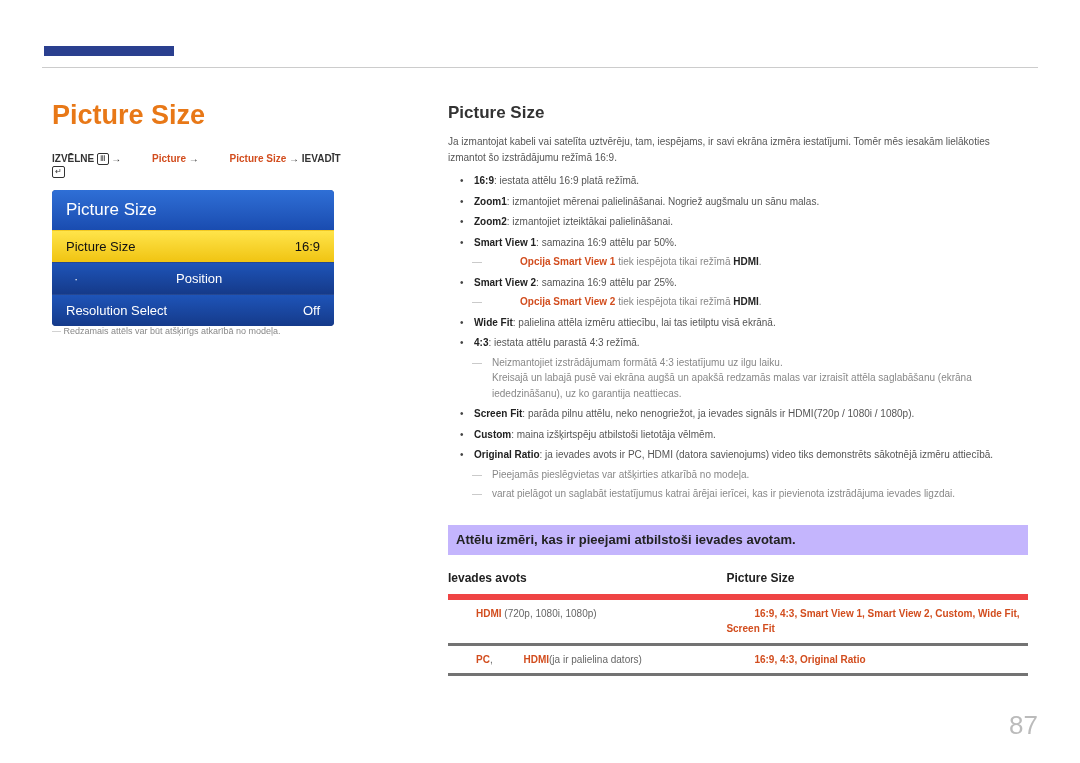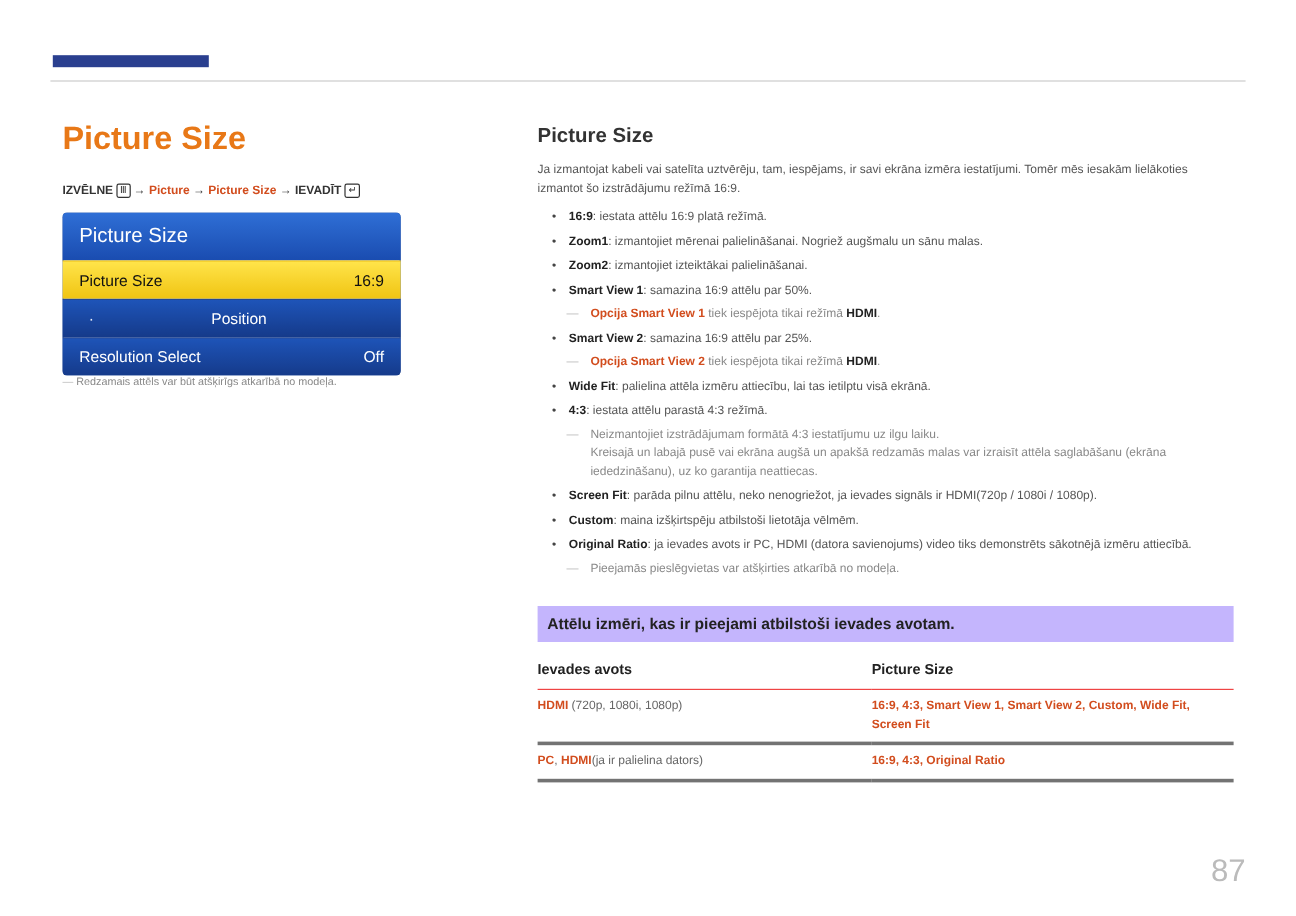--- a/index.html
+++ b/index.html
@@ -107,21 +107,21 @@
   .intro { margin-bottom: 8px; }
   ul.main { list-style: none; padding-left: 26px; }
   ul.main > li { position: relative; margin-bottom: 5px; }
   ul.main > li::before {
     content: "•";
     position: absolute;
     left: -14px;
     color: #444;
   }
   .b { font-weight: bold; color: #222; }
-  .hl { color: #d24d1e; font-weight: bold; }
+  .hl { color: #d24d1e; font-weight: bold; margin-left: 28px; }
   .note {
     position: relative;
     padding-left: 16px;
     margin: 4px 0 4px 2px;
     color: #888;
   }
   .note::before {
     content: "―";
     position: absolute;
     left: -4px;
@@ -140,21 +140,21 @@
   table.src {
     width: 100%;
     border-collapse: collapse;
     font-size: 10px;
   }
   table.src th {
     text-align: left;
     font-size: 12px;
     font-weight: bold;
     padding: 4px 4px 6px 0;
-    border-bottom: 1px solid #ef4444;
+    border-bottom: 6px solid #ef4444;
     color: #222;
   }
   table.src td {
     padding: 6px 4px 6px 0;
     border-bottom: 3px solid #737373;
     vertical-align: top;
   }
   table.src td .sub { color: #666; font-weight: normal; }
 
   .page-num {
@@ -224,20 +224,21 @@
     </li>
     <li><span class="b">Wide Fit</span><span>: palielina attēla izmēru attiecību, lai tas ietilptu visā ekrānā.</span></li>
     <li><span class="b">4:3</span><span>: iestata attēlu parastā 4:3 režīmā.</span>
       <div class="note" style="white-space:pre-line;">Neizmantojiet izstrādājumam formātā 4:3 iestatījumu uz ilgu laiku.
 Kreisajā un labajā pusē vai ekrāna augšā un apakšā redzamās malas var izraisīt attēla saglabāšanu (ekrāna iededzināšanu), uz ko garantija neattiecas.</div>
     </li>
     <li><span class="b">Screen Fit</span><span>: parāda pilnu attēlu, neko nenogriežot, ja ievades signāls ir HDMI(720p / 1080i / 1080p).</span></li>
     <li><span class="b">Custom</span><span>: maina izšķirtspēju atbilstoši lietotāja vēlmēm.</span></li>
     <li><span class="b">Original Ratio</span><span>: ja ievades avots ir PC, HDMI (datora savienojums) video tiks demonstrēts sākotnējā izmēru attiecībā.</span>
       <div class="note">Pieejamās pieslēgvietas var atšķirties atkarībā no modeļa.</div>
+      <div class="note">varat pielāgot un saglabāt iestatījumus katrai ārējai ierīcei, kas ir pievienota izstrādājuma ievades ligzdai.</div>
     </li>
   </ul>
 
   <div class="yellow-strip">Attēlu izmēri, kas ir pieejami atbilstoši ievades avotam.</div>
 
   <table class="src">
     <thead>
       <tr>
         <th style="width:48%">Ievades avots</th>
         <th>Picture Size</th>

